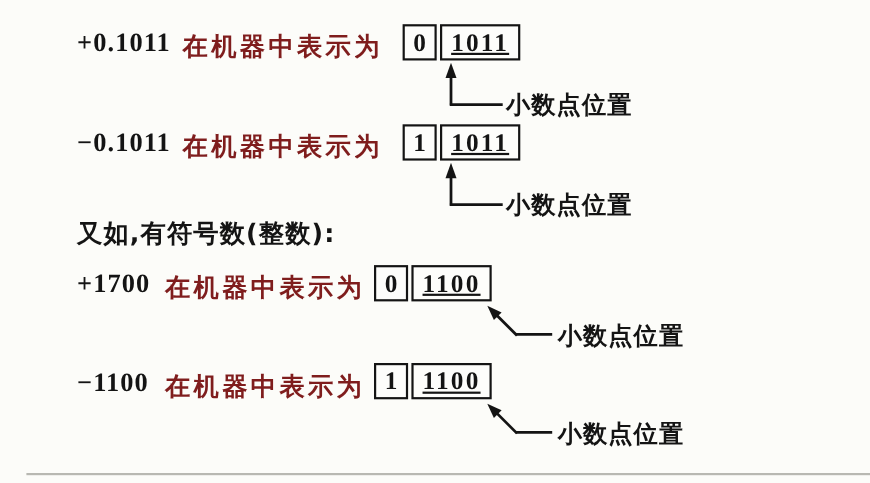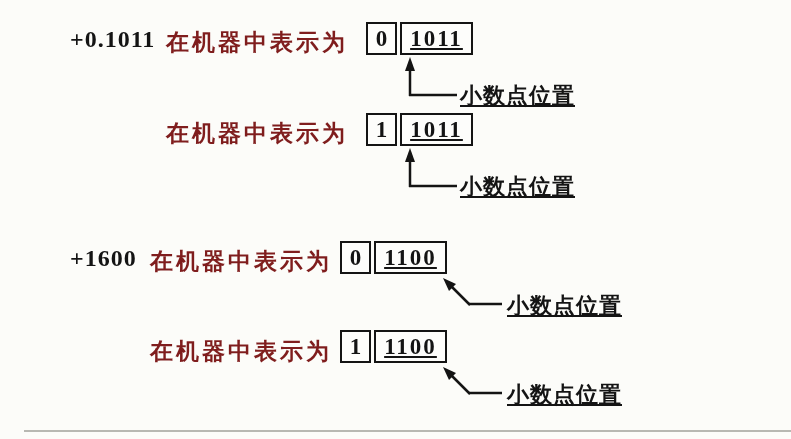--- a/index.html
+++ b/index.html
@@ -66,21 +66,20 @@
     display: block;
   }
   .pointer-label {
     position: absolute;
     font-family: "DejaVu Sans", sans-serif;
     font-weight: 700;
     font-size: 22px;
     letter-spacing: 1px;
     color: #141414;
     white-space: nowrap;
-    text-decoration: underline;
   }
   .scan-line {
     position: absolute;
     left: 24px;
     right: 0;
     top: 430px;
     height: 2px;
     background: #b8b8b2;
   }
 </style>
@@ -95,46 +94,49 @@
     <div class="cell sign">0</div>
     <div class="cell mag">1011</div>
   </div>
   <svg class="arrow" style="left:396px;top:57px" width="64" height="42" viewBox="0 0 64 42">
     <polygon points="14,0 9,14 19,14" fill="#141414"></polygon>
     <line x1="14" y1="10" x2="14" y2="39" stroke="#141414" stroke-width="2.5"></line>
     <line x1="13" y1="38" x2="61" y2="38" stroke="#141414" stroke-width="2.5"></line>
   </svg>
   <div class="pointer-label" style="left:460px;top:81px">小数点位置</div>
 
+  <div class="row-value" style="left:70px;top:117px">−0.1011</div>
   <div class="row-caption" style="left:166px;top:118px">在机器中表示为</div>
   <div class="register" style="left:366px;top:113px">
     <div class="cell sign">1</div>
     <div class="cell mag">1011</div>
   </div>
   <svg class="arrow" style="left:396px;top:148px" width="64" height="42" viewBox="0 0 64 42">
     <polygon points="14,0 9,14 19,14" fill="#141414"></polygon>
     <line x1="14" y1="10" x2="14" y2="39" stroke="#141414" stroke-width="2.5"></line>
     <line x1="13" y1="38" x2="61" y2="38" stroke="#141414" stroke-width="2.5"></line>
   </svg>
   <div class="pointer-label" style="left:460px;top:172px">小数点位置</div>
 
+  <div class="interlude" style="left:70px;top:197px">又如,有符号数(整数):</div>
 
-  <div class="row-value" style="left:70px;top:245px">+1600</div>
+  <div class="row-value" style="left:70px;top:245px">+1700</div>
   <div class="row-caption" style="left:150px;top:246px">在机器中表示为</div>
   <div class="register" style="left:340px;top:241px">
     <div class="cell sign">0</div>
     <div class="cell mag">1100</div>
   </div>
   <svg class="arrow" style="left:438px;top:276px" width="66" height="32" viewBox="0 0 66 32">
     <polygon points="5,2 18,8 11,15" fill="#141414"></polygon>
     <line x1="12" y1="9" x2="32" y2="29" stroke="#141414" stroke-width="2.5"></line>
     <line x1="31" y1="28" x2="64" y2="28" stroke="#141414" stroke-width="2.5"></line>
   </svg>
   <div class="pointer-label" style="left:507px;top:291px">小数点位置</div>
 
+  <div class="row-value" style="left:70px;top:335px">−1100</div>
   <div class="row-caption" style="left:150px;top:336px">在机器中表示为</div>
   <div class="register" style="left:340px;top:330px">
     <div class="cell sign">1</div>
     <div class="cell mag">1100</div>
   </div>
   <svg class="arrow" style="left:438px;top:365px" width="66" height="32" viewBox="0 0 66 32">
     <polygon points="5,2 18,8 11,15" fill="#141414"></polygon>
     <line x1="12" y1="9" x2="32" y2="29" stroke="#141414" stroke-width="2.5"></line>
     <line x1="31" y1="28" x2="64" y2="28" stroke="#141414" stroke-width="2.5"></line>
   </svg>

